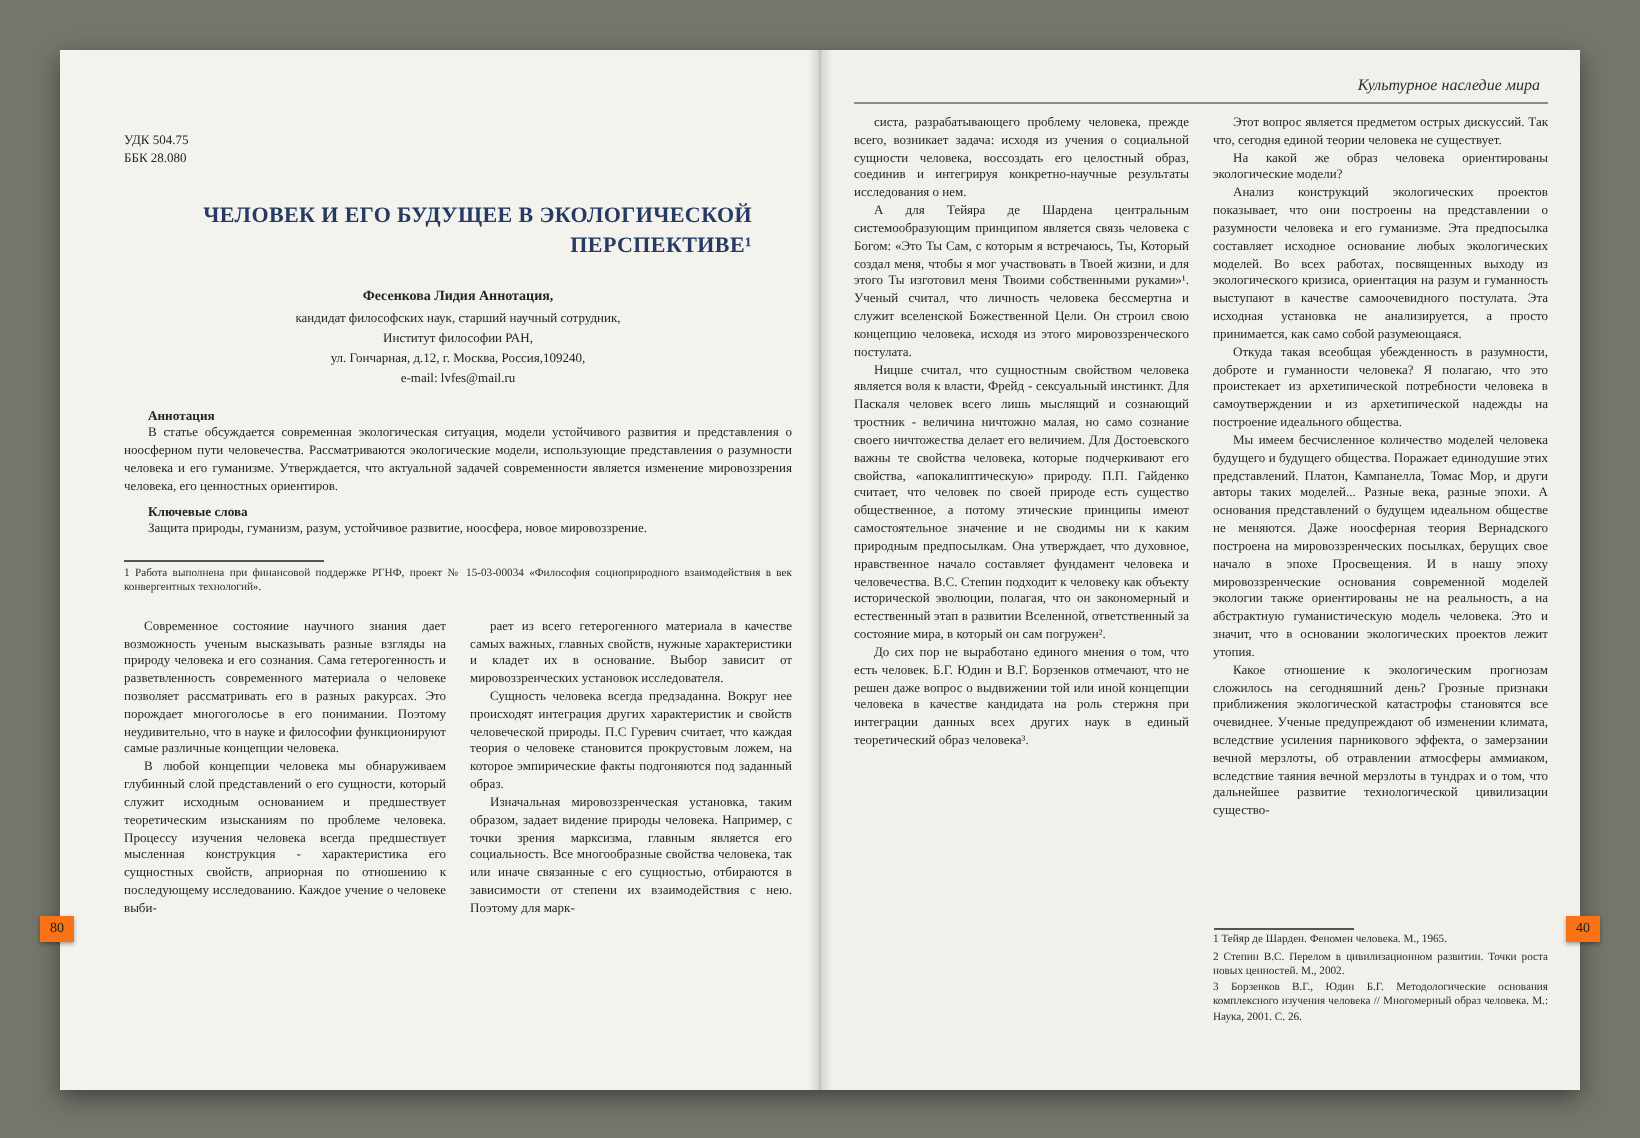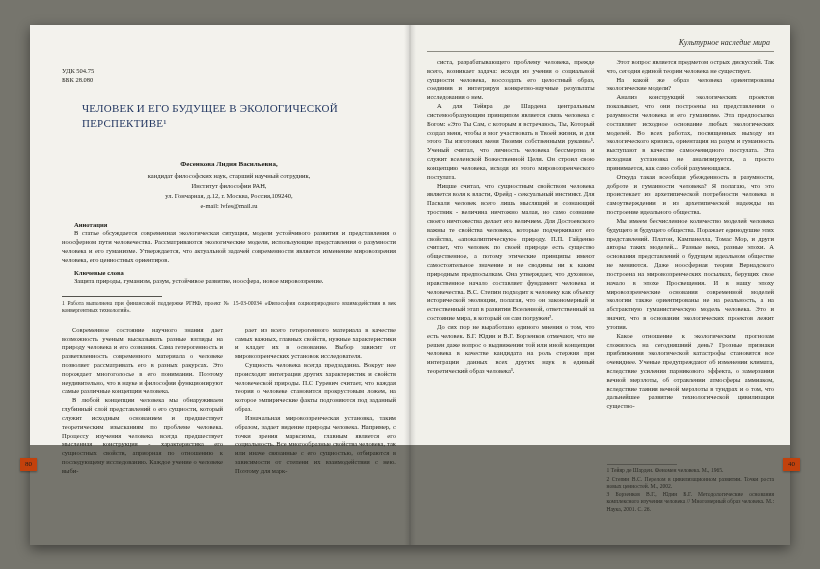--- a/index.html
+++ b/index.html
@@ -8,33 +8,33 @@
     background:#76756d;
     font-family:"Liberation Serif", serif;
     position:relative;
     overflow:hidden;
     color:#24241f;
   }
   .spread {
     position:absolute; left:30px; top:25px; width:760px; height:520px;
     box-shadow:0 4px 12px rgba(0,0,0,.45);
   }
-  .page { position:absolute; top:0; width:380px; height:420px; background:#f3f2ed; }
+  .page { position:absolute; top:0; width:380px; height:520px; background:#f3f2ed; }
   .page.left  { left:0;   padding:42px 14px 8px 32px; }
   .page.right { left:380px; background:#f1f0ea; padding:7px 16px 8px 17px; }
   .spine {
     position:absolute; left:374px; top:0; width:12px; height:520px; z-index:5;
     background:linear-gradient(90deg, rgba(0,0,0,0) 0%, rgba(0,0,0,.10) 40%, rgba(0,0,0,.20) 50%, rgba(0,0,0,.10) 60%, rgba(0,0,0,0) 100%);
     pointer-events:none;
   }
   
   .codes { font-size:6.5px; line-height:1.35; }
   .title {
-    font-size:11px; font-weight:normal; text-align:left; line-height:1.4;
-    color:#263a63; margin:16px 20px 29px 20px; letter-spacing:.2px;
+    font-size:11px; font-weight:bold; text-align:right; line-height:1.4;
+    color:#263a63; margin:16px 20px 13px 20px; letter-spacing:.2px;
   }
   .author { text-align:center; margin-bottom:11px; }
   .author-name { font-weight:bold; font-size:7px; margin-bottom:3px; }
   .author-line { font-size:6.5px; line-height:1.5; }
   .h-small { font-weight:bold; font-size:6.6px; text-indent:12px; margin-top:5px; }
   .abstract, .keywords {
     font-size:6.5px; line-height:1.35; text-align:justify; text-indent:12px; margin-top:1px;
   }
   .fn-rule { width:100px; border-top:1px solid #55544e; height:0; margin:10px 0 3px 0; }
   .footnote-text { font-size:5.6px; line-height:1.3; text-align:justify; color:#2b2b26; }
@@ -52,21 +52,21 @@
   .fn-rule.short { width:70px; margin:6px 0 2px 0; }
   
   .running-head {
     font-style:italic; font-size:8px; text-align:right; color:#2e2e28;
     padding:6px 4px 4px 0;
   }
   .head-rule { border-top:1px solid #8d8c84; height:0; margin-bottom:6px; }
   
   .pagenum {
     position:absolute; top:433px; z-index:6;
-    background:#c2410c; color:#1f1f1c;
+    background:#f97316; color:#1f1f1c;
     font-size:7px; line-height:1; padding:3px 5px;
     box-shadow:0 1px 2px rgba(0,0,0,.35);
     text-align:right;
   }
   .pagenum.left-num  { left:-10px; }
   .pagenum.right-num { right:-10px; }
 </style>
 </head>
 <body>
 
@@ -74,21 +74,21 @@
 
   <div class="page left">
     <div class="codes">
       <div>УДК 504.75</div>
       <div>ББК 28.080</div>
     </div>
 
     <h1 class="title">ЧЕЛОВЕК И ЕГО БУДУЩЕЕ В ЭКОЛОГИЧЕСКОЙ ПЕРСПЕКТИВЕ¹</h1>
 
     <div class="author">
-      <div class="author-name">Фесенкова Лидия Васильевна,</div>
+      <div class="author-name">Фесенкова Лидия Аннотация,</div>
       <div>
           <p class="author-line">кандидат философских наук, старший научный сотрудник,</p>
           <p class="author-line">Институт философии РАН,</p>
           <p class="author-line">ул. Гончарная, д.12, г. Москва, Россия,109240,</p>
           <p class="author-line">e-mail: lvfes@mail.ru</p>
         </div>
     </div>
 
     <div class="h-small">Аннотация</div>
     <p class="abstract">В статье обсуждается  современная  экологическая ситуация, модели устойчивого развития и представления о ноосферном пути человечества. Рассматриваются экологические модели, использующие представления  о разумности человека и его гуманизме. Утверждается, что актуальной задачей современности является изменение мировоззрения человека, его ценностных ориентиров.</p>

